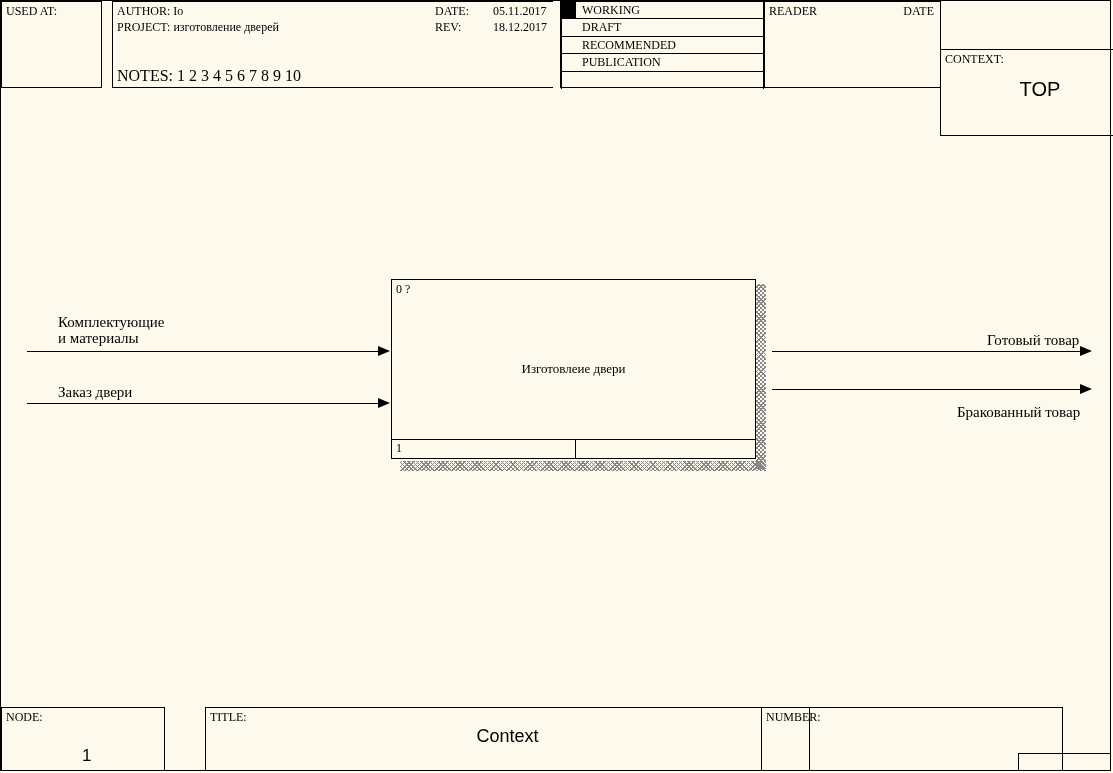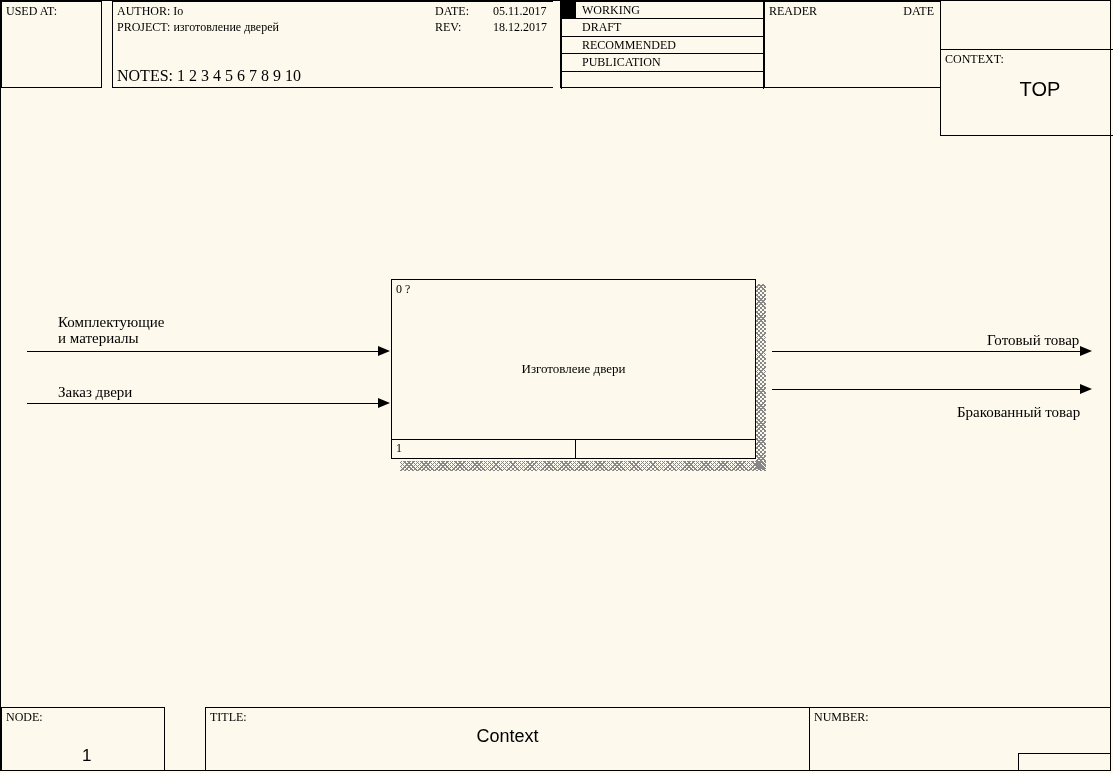--- a/index.html
+++ b/index.html
@@ -56,21 +56,21 @@
     font-family: Verdana, Arial, sans-serif;
     font-size: 20px;
     position: absolute;
     top: 28px; left: 0; right:0;
     text-align:center;
   }
   .reader-date { position:absolute; top:2px; right:6px; font-size:12px;}
 
   .ftr-node   { top:706px; left:0;    width:164px; height:64px; }
   .ftr-title  { top:706px; left:204px; width:605px; height:64px; }
-  .ftr-number { top:706px; left:808px; width:302px; height:64px; }
+  .ftr-number { top:706px; left:760px; width:302px; height:64px; }
   .ftr-sub    { top:752px; left:1017px; width:93px; height:18px; }
 
   .node-num {
     font-family: Verdana, Arial, sans-serif;
     font-size: 17px;
     position:absolute; bottom:4px; left:80px;
   }
   .title-txt {
     font-family: Verdana, Arial, sans-serif;
     font-size: 18px;

